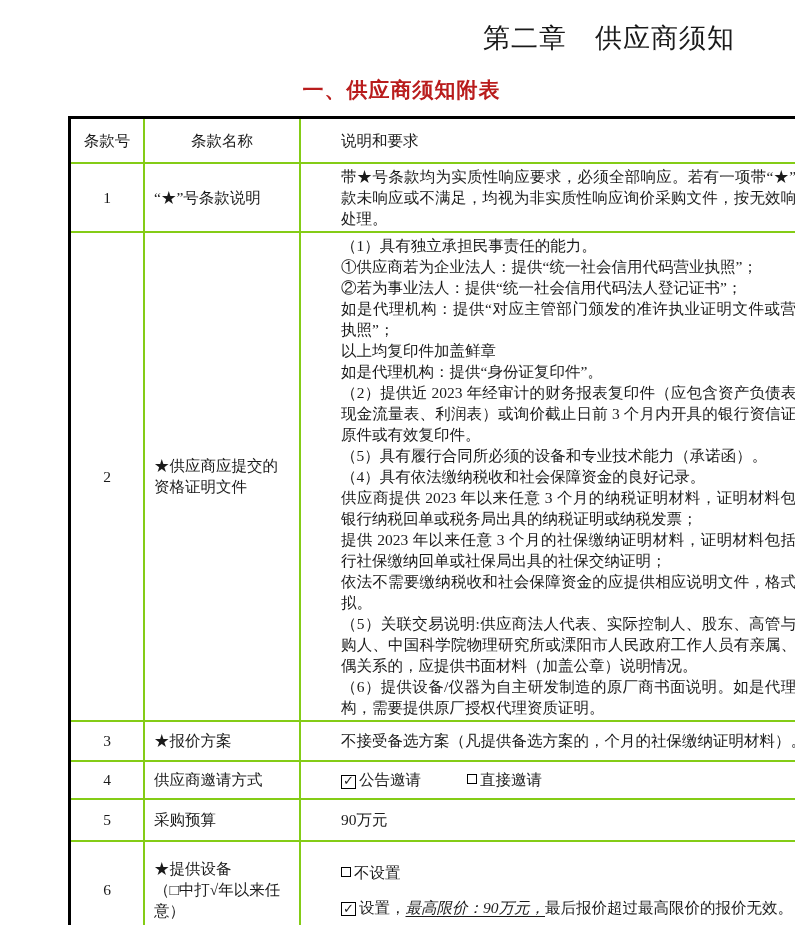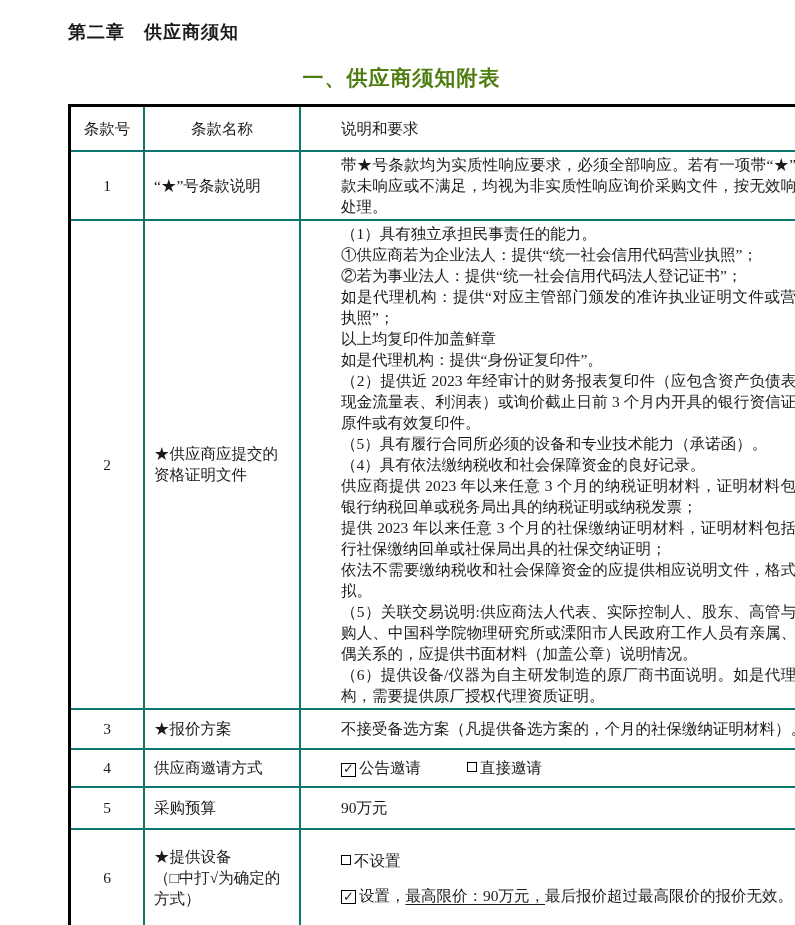--- a/index.html
+++ b/index.html
@@ -3,33 +3,33 @@
 <meta charset="utf-8">
 <style>
   html,body{margin:0;padding:0;background:#ffffff;}
   body{
     width:795px;height:925px;overflow:hidden;
     font-family:"Liberation Serif","DejaVu Serif",serif;
     color:#1a1a1a;
   }
   .page{width:667px;margin:0 auto 0 68px;padding-top:12px;}
   h1.chapter{
-    font-size:18px;font-weight:700;text-align:left;
+    font-size:27px;font-weight:400;text-align:right;
     margin:8px 0 16px 0;letter-spacing:1px;white-space:pre;
   }
   h2.section{
     font-size:21px;font-weight:700;text-align:center;
     margin:20px 0 12px 0;letter-spacing:1px;
   }
   table.notice{
     border-collapse:collapse;table-layout:fixed;width:667px;
     border:3px solid #000;
   }
   th,td{
-    border:2px solid #0f766e;
+    border:2px solid #84cc16;
     font-size:15.5px;line-height:21px;font-weight:400;
     padding:2px 6px;vertical-align:middle;
     word-break:break-all;
   }
   th.c1,td.c1{width:60px;text-align:center;}
   th.c2,td.c2{width:136px;padding:2px 9px;}
   th.c3,td.c3{width:471px;text-align:left;padding-left:40px;}
   thead tr{height:45px;}
   tr.rh1{height:48px;}
   tr.rh3{height:40px;}
@@ -44,30 +44,30 @@
     width:15px;height:14px;border:1.5px solid #000;box-sizing:border-box;
     margin-right:3px;vertical-align:-1px;background:#fff;
   }
   .cb .tick{
     font-style:normal;font-size:13px;line-height:1;
     font-family:"DejaVu Sans",sans-serif;position:relative;top:-1px;
   }
   .cb.small{width:10px;height:10px;vertical-align:1px;}
   .gap{display:inline-block;width:46px;}
   .optcell{display:flex;flex-direction:column;justify-content:center;gap:14px;height:92px;}
-  .uline{text-decoration:underline;text-underline-offset:3px;}
+  .uline{text-decoration:underline;text-underline-offset:3px;font-style:italic;}
 </style>
 </head>
 <body>
 
 <div class="page">
 
   <h1 class="chapter">第二章　供应商须知</h1>
 
-  <h2 class="section" style="color: #4d7c0f;">一、供应商须知附表</h2>
+  <h2 class="section" style="color: #b91c1c;">一、供应商须知附表</h2>
 
   <table class="notice">
     <thead>
       <tr>
         <th class="c1">条款号</th>
         <th class="c2">条款名称</th>
         <th class="c3">说明和要求</th>
       </tr>
     </thead>
     <tbody>
@@ -124,21 +124,21 @@
         <td class="c2">采购预算</td>
         <td class="c3">
             <p>90万元</p>
           </td>
       </tr>
 
       <tr class="rh6">
         <td class="c1">6</td>
         <td class="c2">
           <p>★提供设备</p>
-          <p>（□中打√为确定的方式）</p>
+          <p>（□中打√年以来任意）</p>
         </td>
         <td class="c3">
           <div class="optcell">
             <p><span class="cb small"></span><span>不设置</span></p>
             <p><span class="cb">
                   <i class="tick">✓</i>
                 </span><span>设置，</span><span class="uline">最高限价：90万元，</span><span>最后报价超过最高限价的报价无效。</span></p>
           </div>
         </td>
       </tr>

